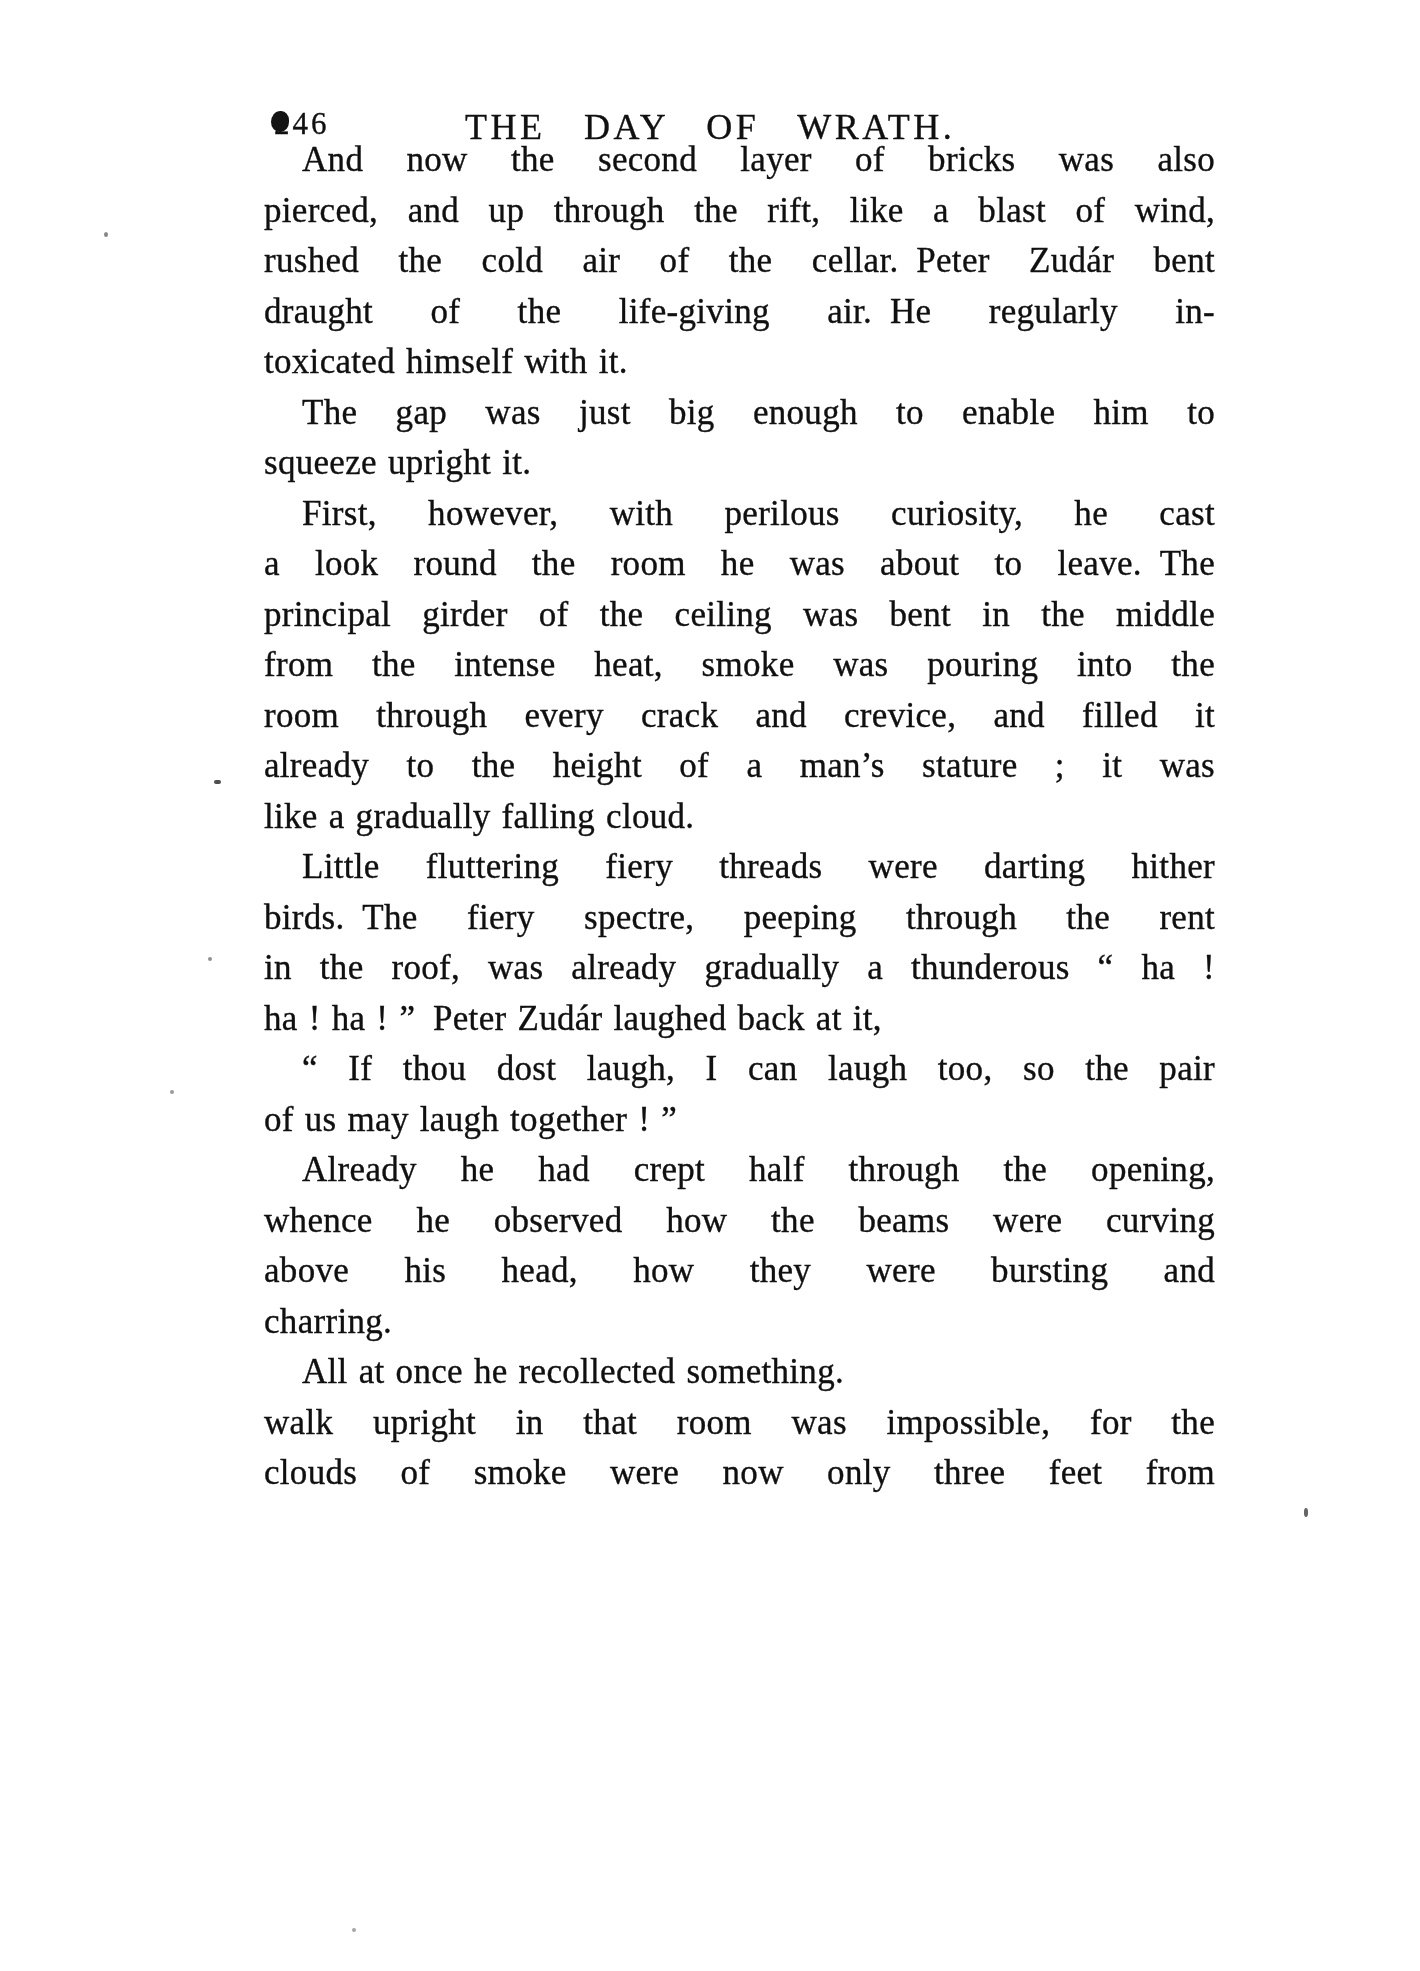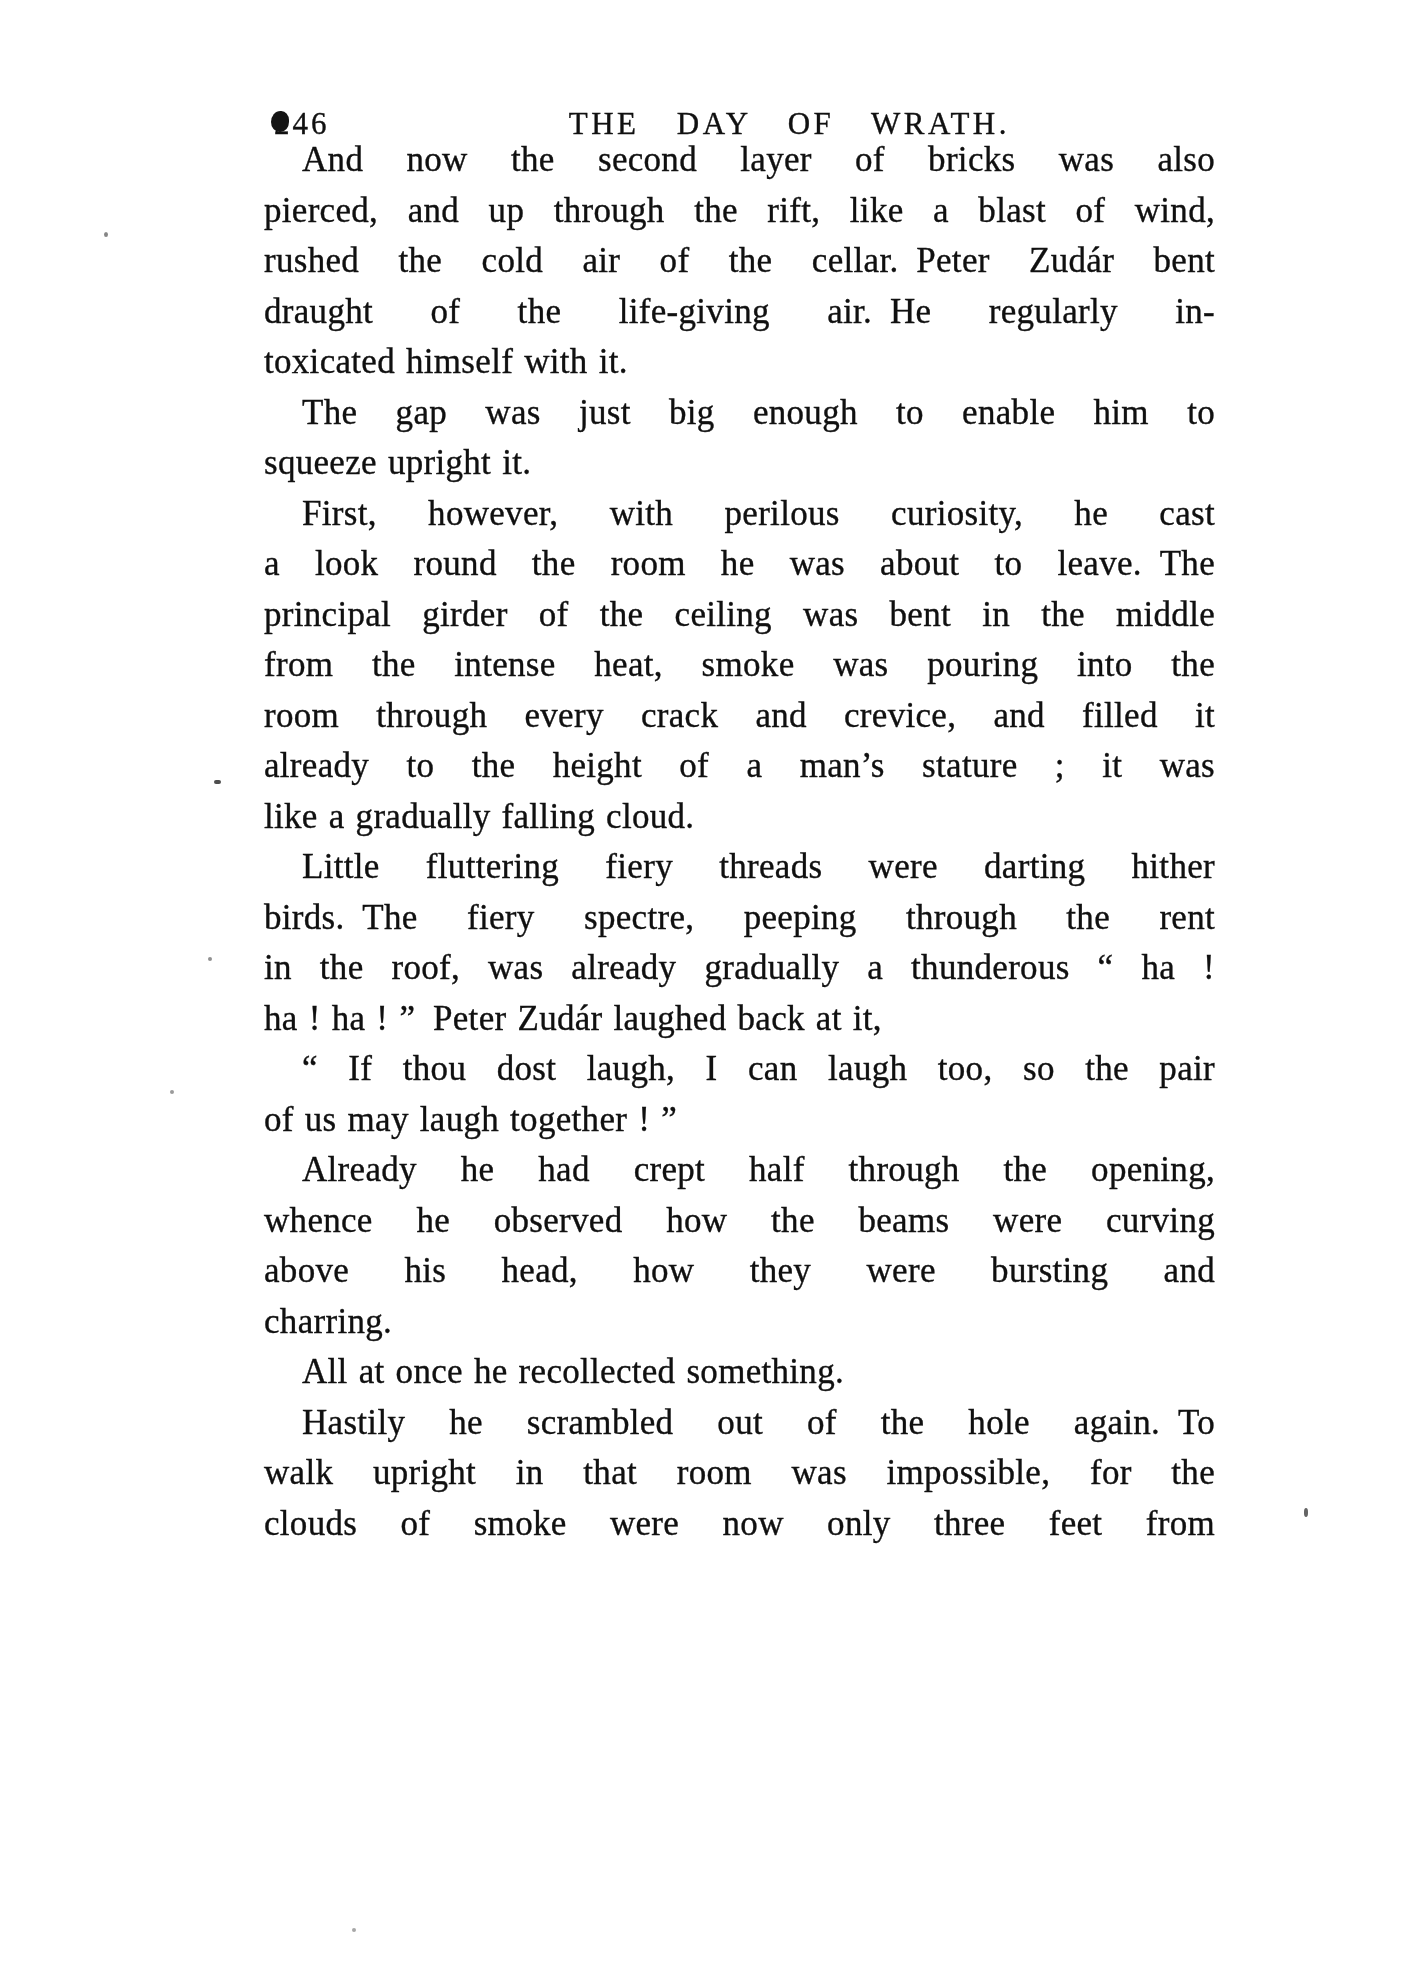--- a/index.html
+++ b/index.html
@@ -22,22 +22,22 @@
     font-size:31px; letter-spacing:3px;
   }
   .ink-blot {
     position:absolute; left:271px; top:5px;
     width:18px; height:21px;
     background:#141414;
     border-radius:55% 45% 50% 50%;
   }
   .running-title {
     position:absolute; left:465px; top:0; width:545px;
-    text-align:right;
-    font-size:31px;
+    text-align:left;
+    font-size:36px;
     letter-spacing:3.5px;
     word-spacing:26px;
     white-space:nowrap;
   }
 
   
   .body-text {
     position:absolute;
     left:264px; top:135px; width:951px;
     font-size:35px;
@@ -110,21 +110,20 @@
     <div class="line">whence he observed how the beams were curving</div>
     <div class="line">above his head, how they were bursting and</div>
     <div class="line end">charring.</div>
   </div>
 
   <div>
     <div class="line indent end">All at once he recollected something.</div>
   </div>
 
   <div>
-    <div class="line indent">Hastily he scrambled out of the hole again. To</div>
     <div class="line">walk upright in that room was impossible, for the</div>
     <div class="line">clouds of smoke were now only three feet from</div>
   </div>
 
 </div>
 
 <div class="speck" style="left:104px; top:232px; width:4px; height:5px; opacity:.55;"></div>
 <div class="speck" style="left:214px; top:780px; width:7px; height:4px; border-radius:2px; opacity:.8;"></div>
 <div class="speck" style="left:208px; top:957px; width:4px; height:4px; opacity:.5;"></div>
 <div class="speck" style="left:170px; top:1090px; width:4px; height:4px; opacity:.45;"></div>

